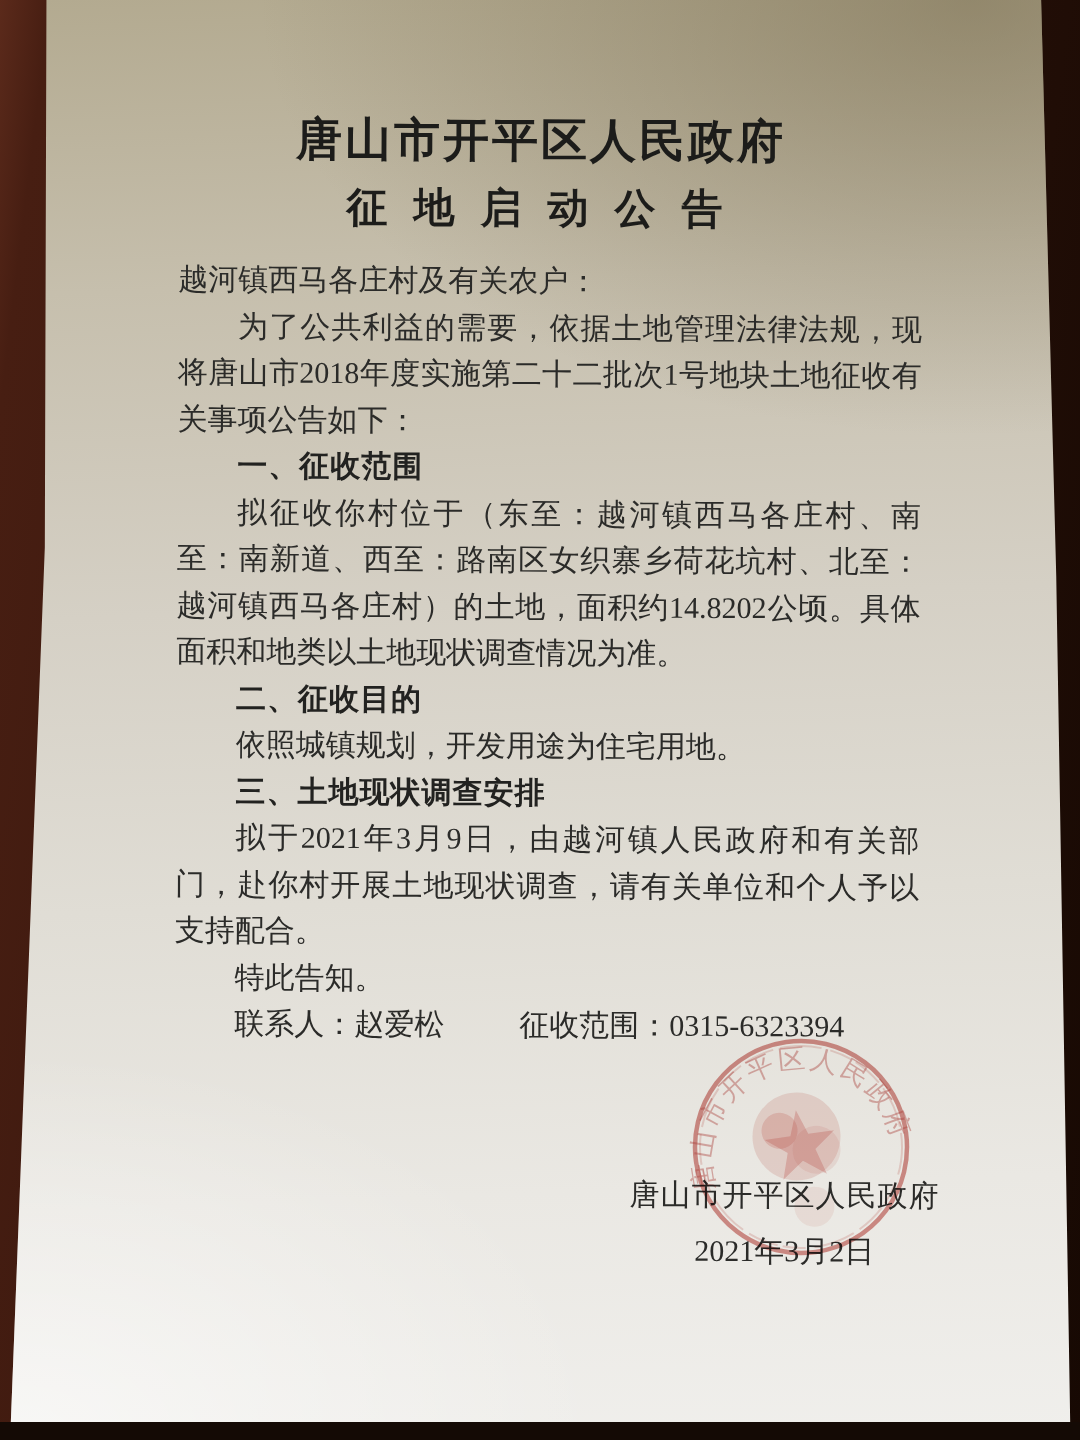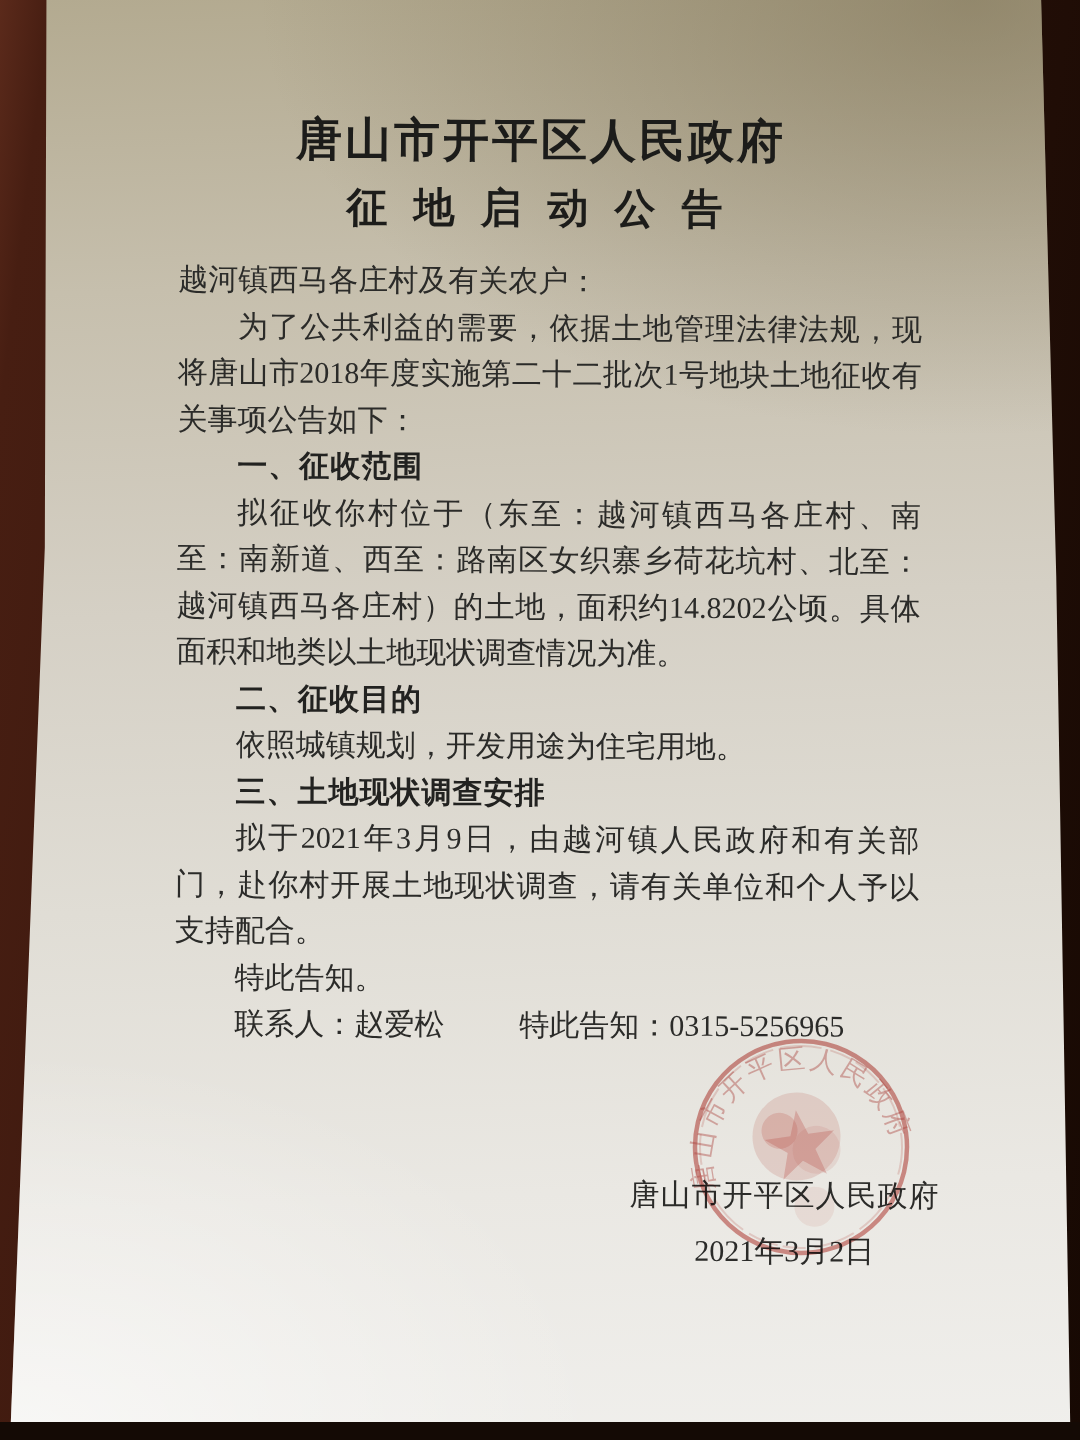--- a/index.html
+++ b/index.html
@@ -88,21 +88,21 @@
     <p class="para">拟征收你村位于（东至：越河镇西马各庄村、南至：南新道、西至：路南区女织寨乡荷花坑村、北至：越河镇西马各庄村）的土地，面积约14.8202公顷。具体面积和地类以土地现状调查情况为准。</p>
 
     <p class="sec-heading">二、征收目的</p>
     <p class="para">依照城镇规划，开发用途为住宅用地。</p>
 
     <p class="sec-heading">三、土地现状调查安排</p>
     <p class="para">拟于2021年3月9日，由越河镇人民政府和有关部门，赴你村开展土地现状调查，请有关单位和个人予以支持配合。</p>
 
     <p class="para">特此告知。</p>
 
-    <p class="contact-line"><span>联系人：</span><span>赵爱松</span><span class="contact-phone-group">特此告知：</span><span>0315-5256965</span></p>
+    <p class="contact-line"><span>联系人：</span><span>赵爱松</span><span class="contact-phone-group">征收范围：</span><span>0315-6323394</span></p>
   </div>
 
   <div class="sig-block">
     <div class="sig-name">唐山市开平区人民政府</div>
     <div class="sig-date">2021年3月2日</div>
   </div>
 
 </div>
 
 <div class="seal">

